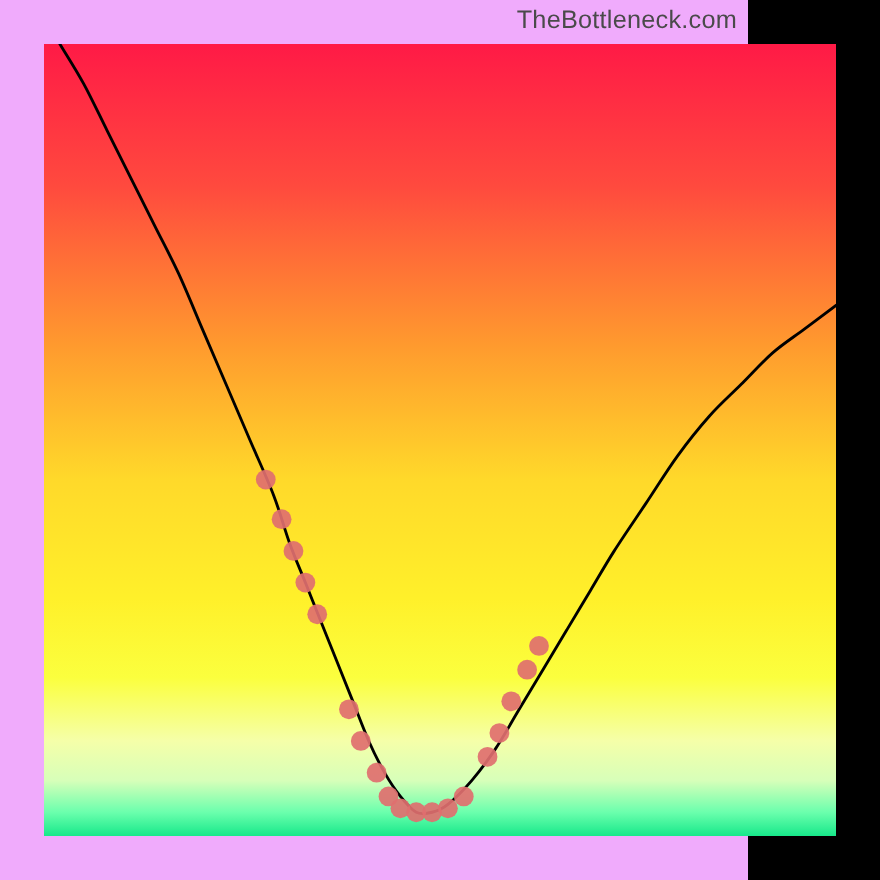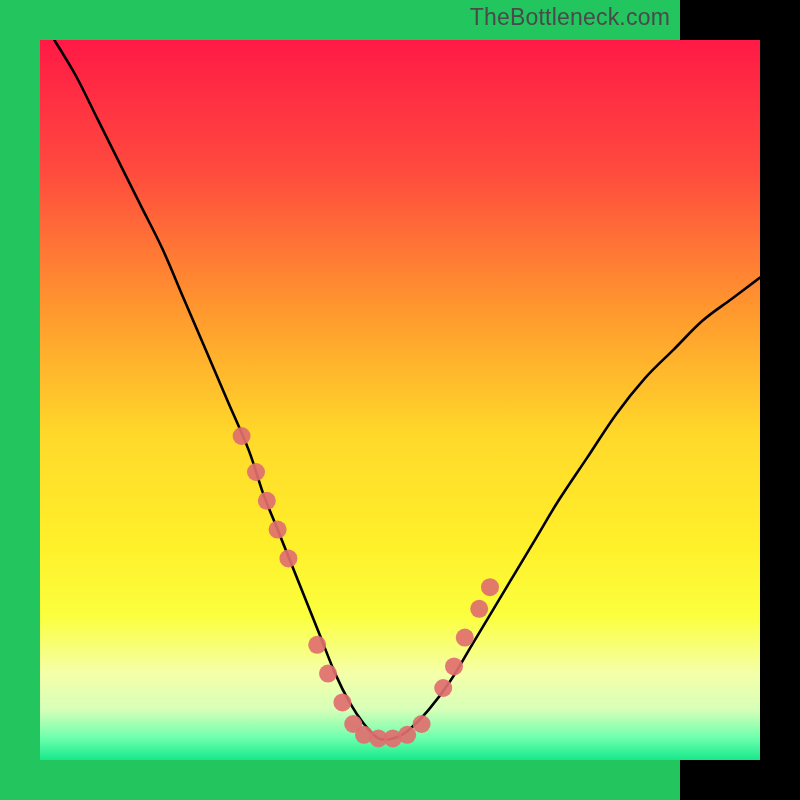--- a/index.html
+++ b/index.html
@@ -8,21 +8,21 @@
     width: 800px;
     height: 800px;
     overflow: hidden;
     background: #000;
     font-family: Arial, Helvetica, sans-serif;
   }
   .frame {
     position: relative;
     width: 680px;
     height: 800px;
-    background: #22c55e;
+    background: #f0abfc;
   }
   .watermark {
     position: absolute;
     top: 4px;
     right: 10px;
     color: #4a4a4a;
     font-size: 23px;
     font-weight: 400;
     letter-spacing: 0.2px;
     z-index: 5;

